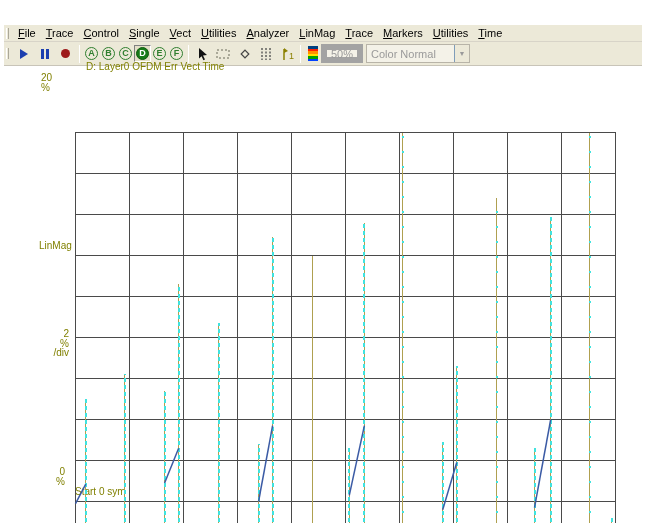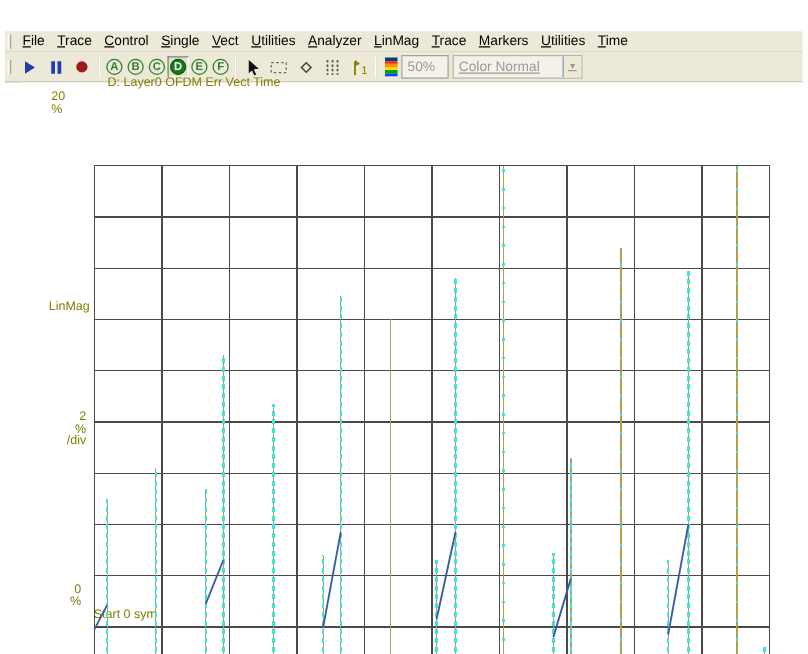--- a/index.html
+++ b/index.html
@@ -55,22 +55,22 @@
     color:#2F7F2F; font-size:9px; font-weight:bold; line-height:11px; text-align:center; }
   .trace-btn.active { border-color:#808080; border-right-color:#fff; border-bottom-color:#fff;
     background:#E3DFC8; }
   .trace-btn.active .circ { background:#177A17; color:#fff; border-color:#0E5A0E; }
   .combo { height:19px; background:#fff; border:1px solid #7F9DB9; display:flex;
     align-items:center; font-size:11px; margin-left:3px; }
   .combo .val { flex:1; padding:0 4px; white-space:nowrap; overflow:hidden; }
   .combo .arrow { width:15px; height:100%; background:#ECE9D8; border-left:1px solid #7F9DB9;
     display:flex; align-items:center; justify-content:center; font-size:7px; color:#333; }
   .combo.disabled { background:#F4F2E8; border-color:#B8B4A8; }
-  .combo.disabled .val, .combo.disabled .arrow { color:#9a9a9a;text-decoration:underline; }
-  .zoom-box { height:19px; min-width:38px; border:1px solid #a3a3a3; background:#F4F2E8;
+  .combo.disabled .val, .combo.disabled .arrow { color:#9a9a9a; }
+  .zoom-box { height:19px; min-width:38px; border:6px solid #a3a3a3; background:#F4F2E8;
     color:#9a9a9a; font-size:11px; display:flex; align-items:center; padding:0 4px; margin-left:3px; }
   .colorscale { width:10px; height:15px; display:flex; flex-direction:column; margin-left:4px; }
   .colorscale i { flex:1; display:block; }
 
   
   .content { position:absolute; left:11px; top:60px; width:100%; height:378px; background:#fff; }
   .olab { position:absolute; color:#808000; font-size:10px; line-height:9.5px; }
   .plot { position:absolute; left:60px; top:66px; width:541px; height:411px; }
   svg { overflow:visible; }
 </style>

